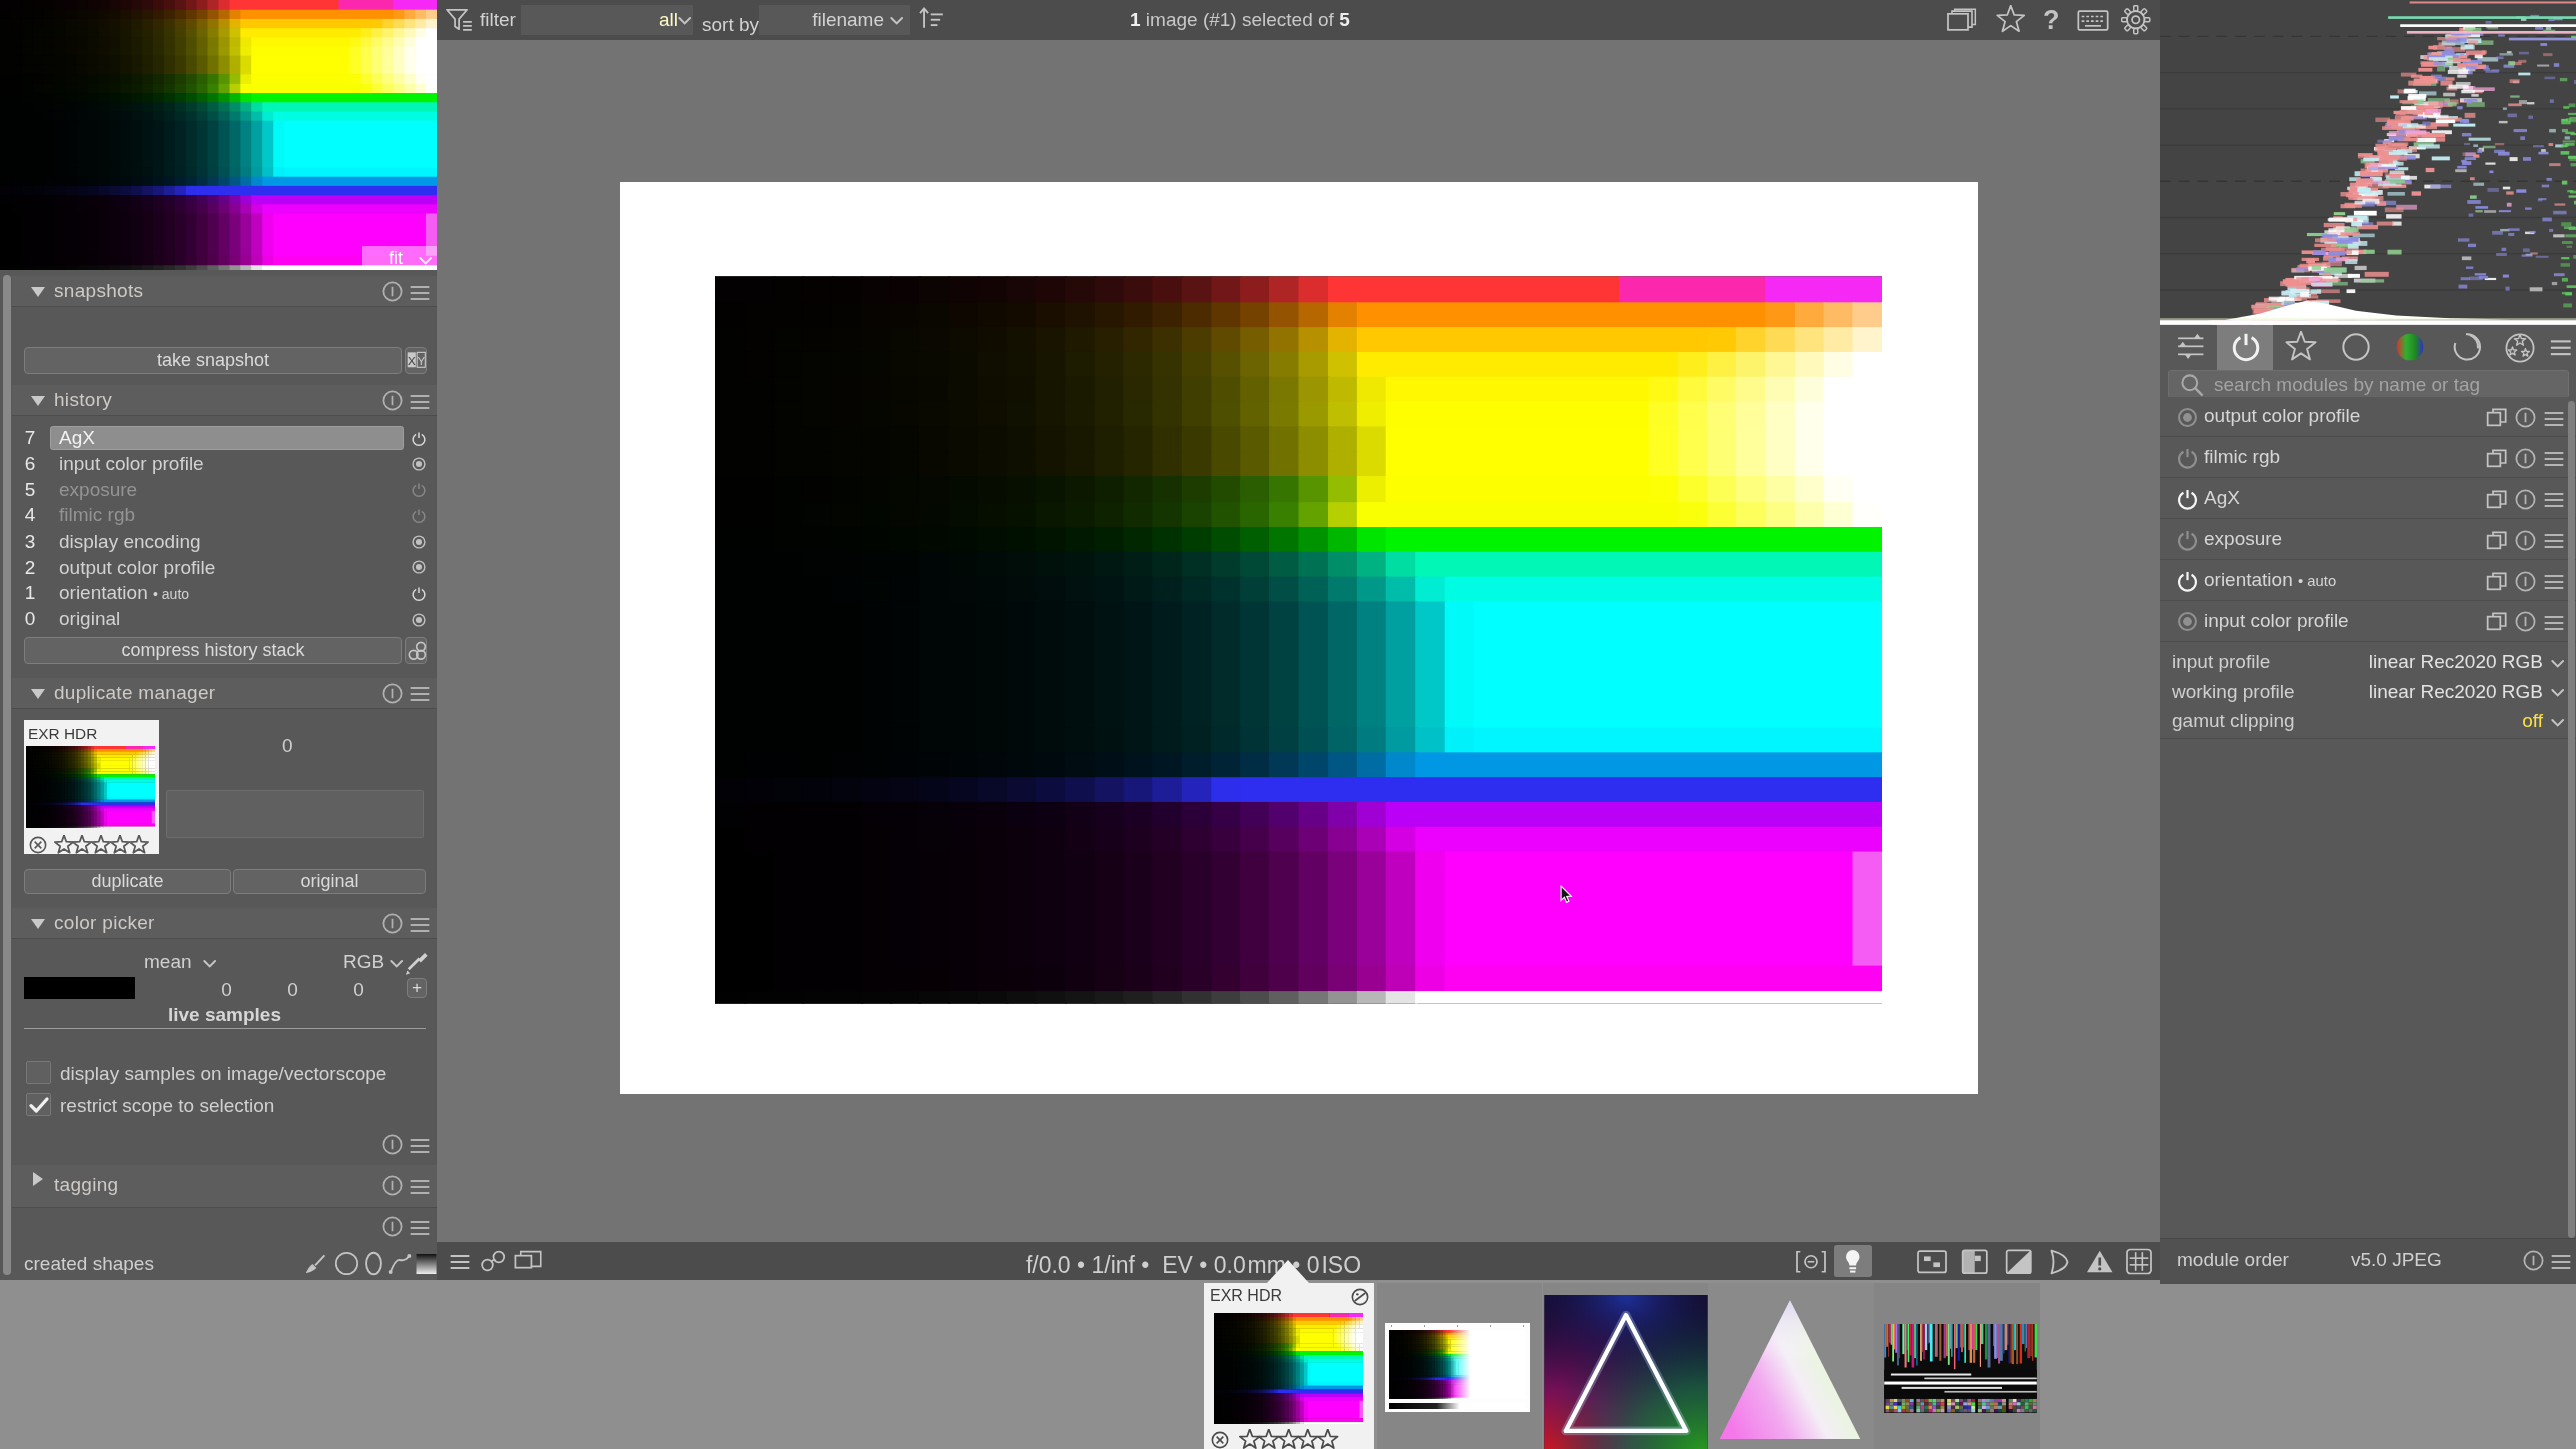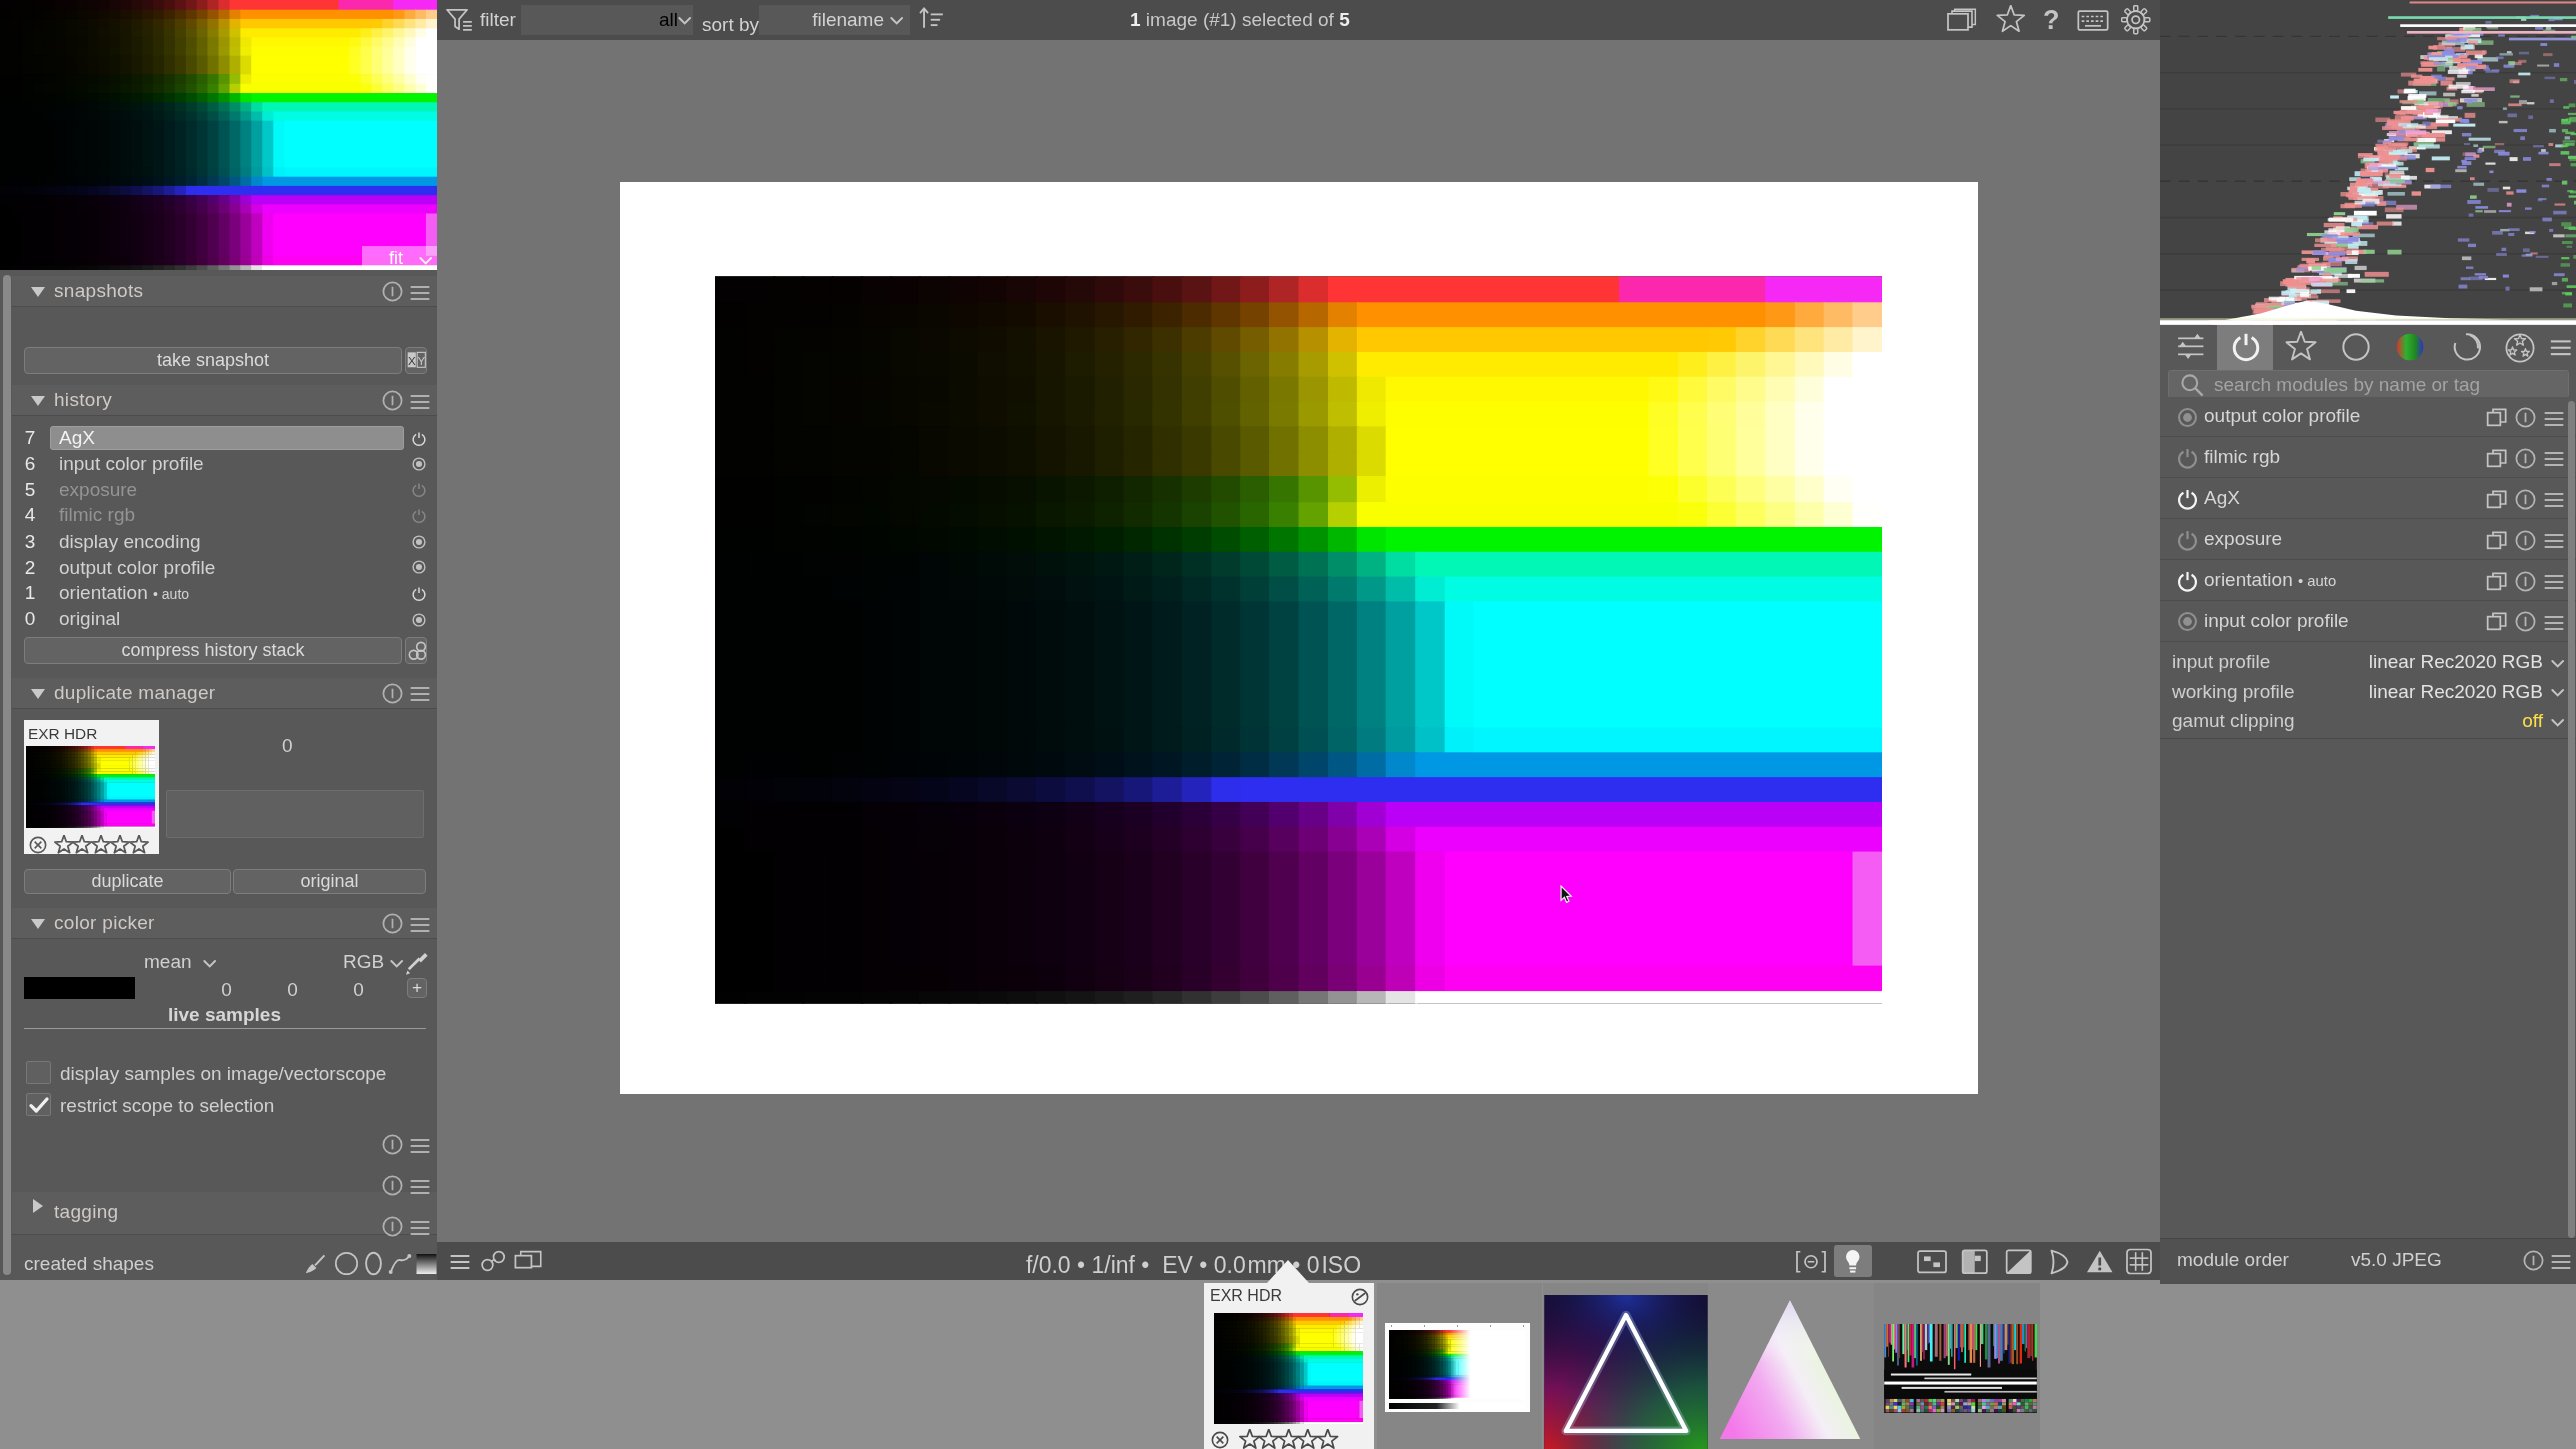--- a/index.html
+++ b/index.html
@@ -597,21 +597,21 @@
     </svg>
     <div class="abs" style="left:437px;top:0;width:1723px;height:40px;background:#4c4c4c"></div>
     <svg class="ic" style="left:445px;top:6.7px" width="29.5" height="27" viewBox="0 0 44 40">
       <path d="M 3 4 H 33 L 21 18 V 33 L 15 29 V 18 Z" fill="none" stroke="#c4c4c4" stroke-width="2.6" stroke-linejoin="round"></path>
       <line x1="27" y1="22" x2="40" y2="22" stroke="#c4c4c4" stroke-width="2.6"></line>
       <line x1="27" y1="28" x2="40" y2="28" stroke="#c4c4c4" stroke-width="2.6"></line>
       <line x1="27" y1="34" x2="40" y2="34" stroke="#c4c4c4" stroke-width="2.6"></line>
     </svg>
     <div class="abs" style="left:480px;top:9.4px;color:#d2d2d2">filter</div>
     <div class="abs" style="left:521px;top:5.4px;width:172px;height:29.5px;background:#585858"></div>
-    <div class="abs" style="left:659px;top:9.4px;color:#000000">all</div>
+    <div class="abs" style="left:659px;top:9.4px;color:#fef9c3">all</div>
     <svg class="ic" style="left:676px;top:12px" width="17.4" height="17.4" viewBox="0 0 26 26">
       <path d="M 5 9 L 13 17 L 21 9" fill="none" stroke="#c4c4c4" stroke-width="3" stroke-linecap="round"></path>
     </svg>
     <div class="abs" style="left:702px;top:14px;color:#d2d2d2">sort by</div>
     <div class="abs" style="left:759px;top:5.4px;width:151px;height:29.5px;background:#585858"></div>
     <div class="abs" style="left:759px;top:9.4px;width:125px;text-align:right;color:#d2d2d2">filename</div>
     <svg class="ic" style="left:888px;top:12px" width="17.4" height="17.4" viewBox="0 0 26 26">
       <path d="M 5 9 L 13 17 L 21 9" fill="none" stroke="#c4c4c4" stroke-width="3" stroke-linecap="round"></path>
     </svg>
     <svg class="ic" style="left:916px;top:5.4px" width="29.5" height="29.5" viewBox="0 0 44 44">
@@ -890,21 +890,21 @@
       <div class="abs" style="left:60px;top:1095px;color:#d0d0d0">restrict scope to selection</div>
       <svg class="ic" style="left:381px;top:1133px" width="23" height="23" viewBox="0 0 34 34">
         <circle cx="17" cy="17" r="13.5" fill="none" stroke="#b0b0b0" stroke-width="2.6"></circle>
         <line x1="17" y1="10" x2="17" y2="24" stroke="#b0b0b0" stroke-width="2.6"></line>
       </svg>
       <svg class="ic" style="left:408px;top:1134px" width="24" height="24" viewBox="0 0 36 32">
         <line x1="4" y1="7" x2="32" y2="7" stroke="#b0b0b0" stroke-width="3"></line>
         <line x1="4" y1="16" x2="32" y2="16" stroke="#b0b0b0" stroke-width="3"></line>
         <line x1="4" y1="25" x2="32" y2="25" stroke="#b0b0b0" stroke-width="3"></line>
       </svg>
-      <div class="hdr" style="top:1192px;height:43px">
+      <div class="hdr" style="top:1165px;height:43px">
         <div class="trir"></div>
         <div class="t" style="top:8.7px">tagging</div>
       </div>
       <svg class="ic" style="left:381px;top:1174px" width="23" height="23" viewBox="0 0 34 34">
         <circle cx="17" cy="17" r="13.5" fill="none" stroke="#b0b0b0" stroke-width="2.6"></circle>
         <line x1="17" y1="10" x2="17" y2="24" stroke="#b0b0b0" stroke-width="2.6"></line>
       </svg>
       <svg class="ic" style="left:408px;top:1175px" width="24" height="24" viewBox="0 0 36 32">
         <line x1="4" y1="7" x2="32" y2="7" stroke="#b0b0b0" stroke-width="3"></line>
         <line x1="4" y1="16" x2="32" y2="16" stroke="#b0b0b0" stroke-width="3"></line>

